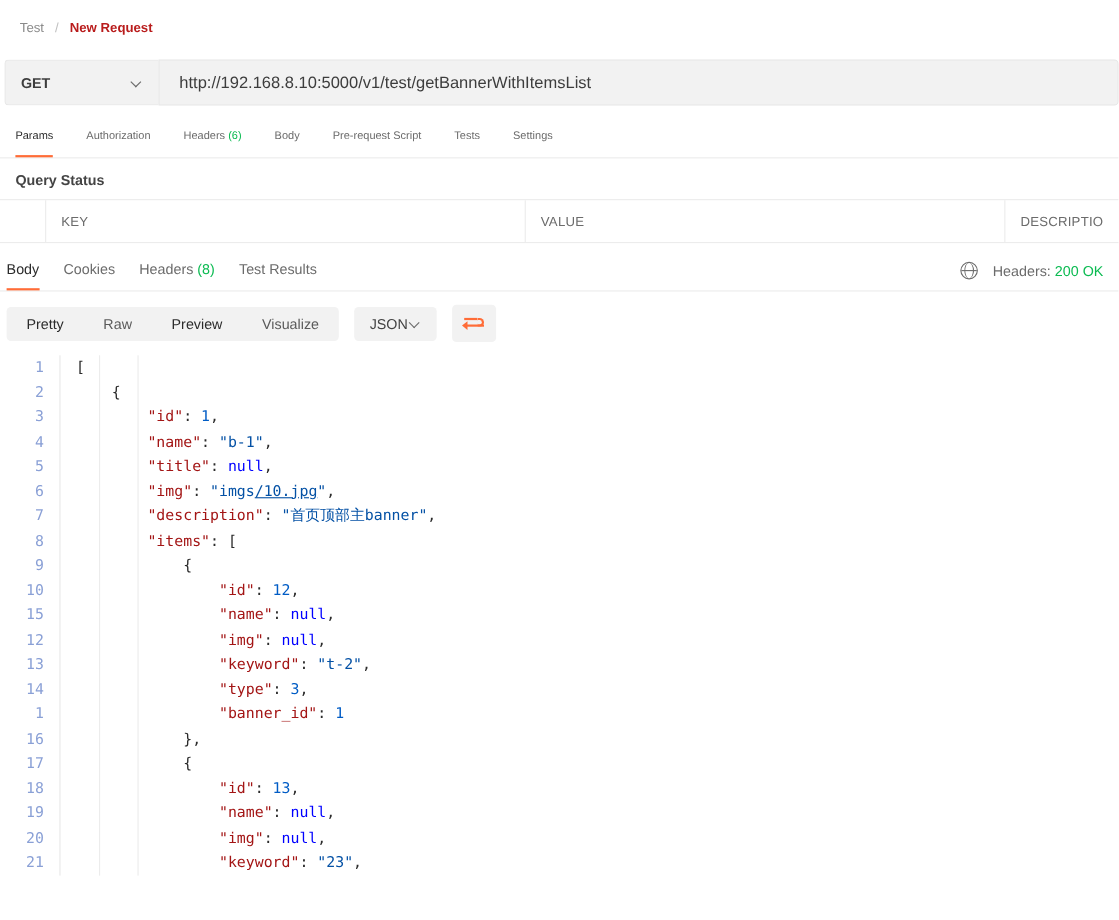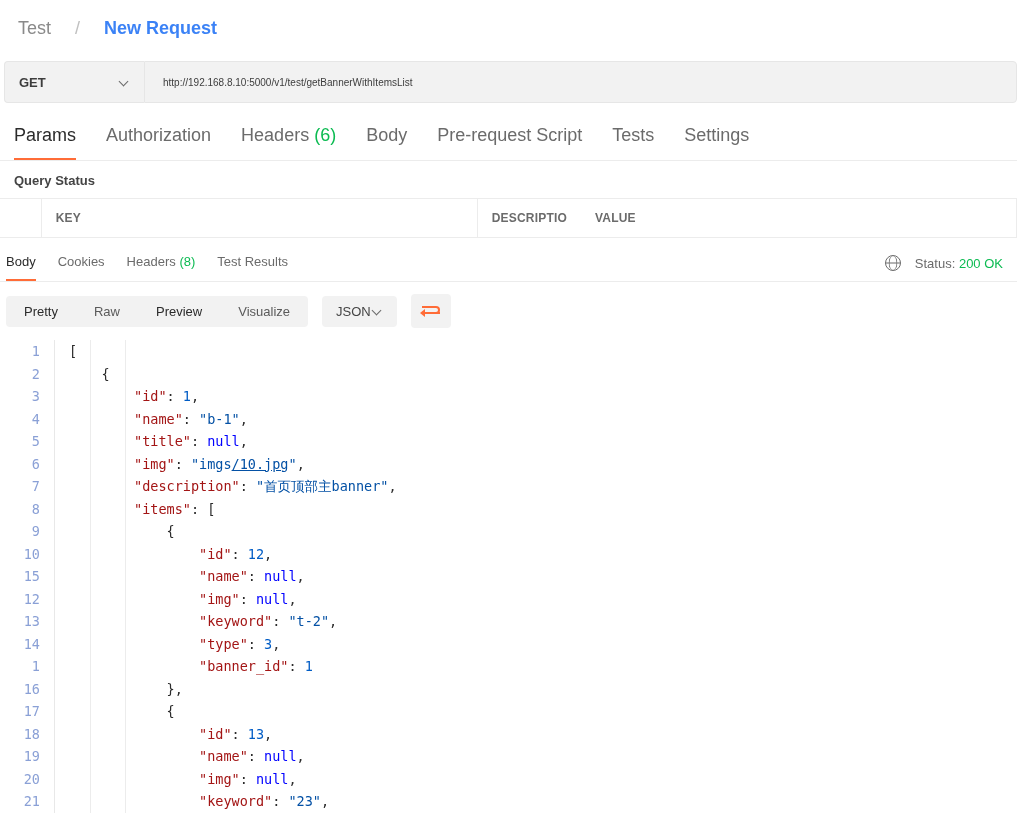--- a/index.html
+++ b/index.html
@@ -24,27 +24,27 @@
     font-size:13px;
     color:var(--text);
     background:#fff;
     width:1017px;
     margin:0 auto;
     overflow:hidden;
   }
 
   
   .crumbs{
-    display:flex;align-items:center;gap:24px;
+    display:flex;align-items:center;gap:10px;
     padding:18px 29px 22px 18px;
-    font-size:18px;
+    font-size:12px;
   }
   .crumbs .muted{color:#8a8a8a}
   .crumbs .sep{color:#c0c0c0}
-  .crumbs .cur{color:#3b82f6;font-weight:600}
+  .crumbs .cur{color:#b91c1c;font-weight:600}
 
   
   .urlrow{
     display:flex;align-items:stretch;
     padding:0 0 0 4px;
   }
   .method{
     display:flex;align-items:center;justify-content:space-between;
     width:140px;
     background:var(--bg-light);
@@ -64,29 +64,29 @@
     width:6px;height:6px;border-right:1.5px solid #6b6b6b;border-bottom:1.5px solid #6b6b6b;
     transform:rotate(45deg);
   }
   .urlfield{
     flex:1;min-width:0;height:42px;
     background:var(--bg-light);
     border:1px solid var(--border);
     border-top-right-radius:4px;border-bottom-right-radius:4px;
     display:flex;align-items:center;padding:0 18px;
     color:var(--url-text);
-    font-size:10px;
+    font-size:15px;
   }
 
   
   .tabs{
     display:flex;align-items:center;gap:30px;
     padding:22px 14px 0 14px;
     border-bottom:1px solid var(--border2);
-    font-size:18px;
+    font-size:10px;
   }
   .tab{
     padding:0 0 12px 0;
     color:var(--tab-muted);
     cursor:pointer;
     border-bottom:2px solid transparent;
   }
   .tab.active{color:#2b2b2b;border-bottom-color:var(--orange);}
   .count{color:var(--green)}
 
@@ -97,21 +97,21 @@
   }
 
   
   .ptable{
     border-top:1px solid var(--border2);
     border-bottom:1px solid var(--border2);
     display:flex;
   }
   .pcol{
     padding:12px 14px;
-    color:#6b6b6b;font-weight:700;font-size:12px;letter-spacing:.2px;
+    color:#6b6b6b;font-weight:400;font-size:12px;letter-spacing:.2px;
     border-right:1px solid var(--border2);
   }
   .pcol.check{width:48px;border-right:1px solid var(--border2);}
   .pcol.key{flex:0 0 436px}
   .pcol.val{flex:0 0 436px}
   .pcol.desc{flex:1;border-right:none}
 
   
   .resp-row{
     display:flex;align-items:flex-end;justify-content:space-between;
@@ -229,38 +229,38 @@
   <div class="tab">Pre-request Script</div>
   <div class="tab">Tests</div>
   <div class="tab">Settings</div>
 </div>
 
 <div class="section-title">Query Status</div>
 
 <div class="ptable">
   <div class="pcol check"></div>
   <div class="pcol key">KEY</div>
+  <div class="pcol val">VALUE</div>
   <div class="pcol desc">DESCRIPTIO</div>
-  <div class="pcol val">VALUE</div>
 </div>
 
 <div class="resp-row">
   <div class="resp-tabs">
     <div class="tab active">Body</div>
     <div class="tab">Cookies</div>
     <div class="tab">
       <span>Headers</span>
       <span class="count">(8)</span>
     </div>
     <div class="tab">Test Results</div>
   </div>
   <div class="resp-right">
     <span class="globe"></span>
     <span>
-      <span>Status:</span>
+      <span>Headers:</span>
       <span class="status-ok">200 OK</span>
     </span>
   </div>
 </div>
 
 <div class="toolbar">
   <div class="seg">
     <div class="segbtn active">Pretty</div>
     <div class="segbtn">Raw</div>
     <div class="segbtn active">Preview</div>

